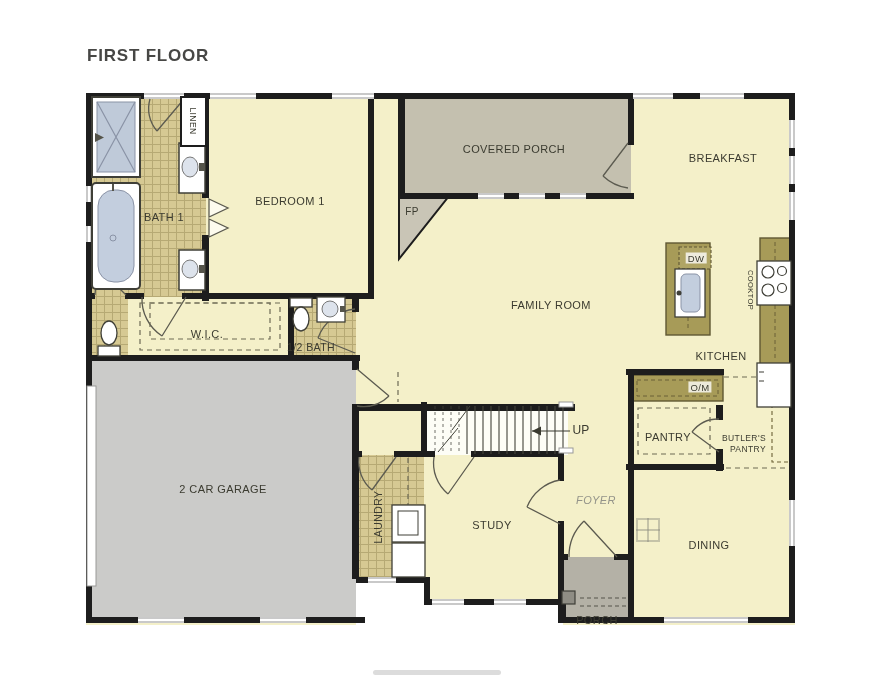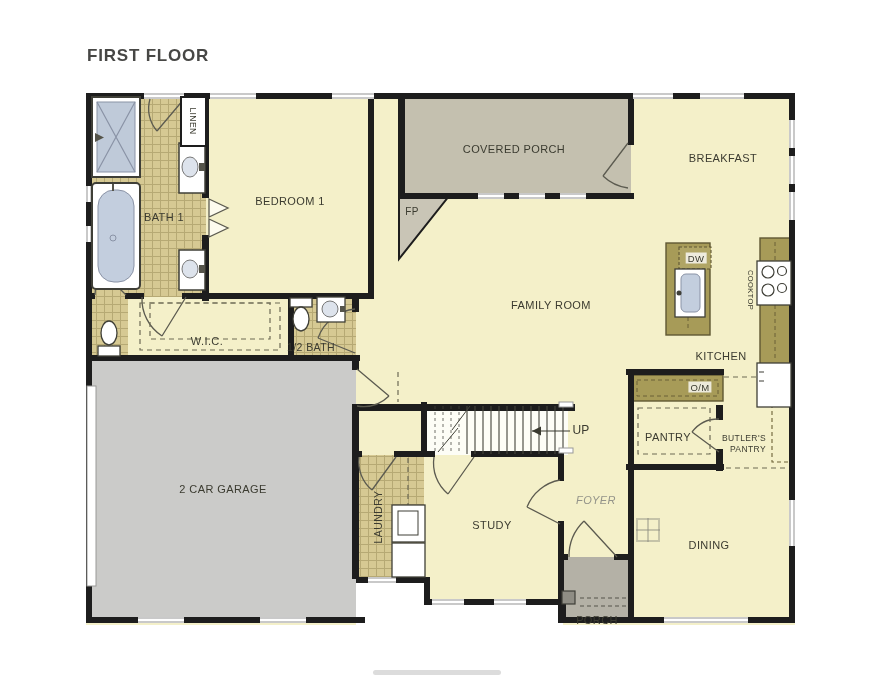--- a/index.html
+++ b/index.html
@@ -227,21 +227,21 @@
     <rect x="392" y="543" width="33" height="34" fill="#fff" stroke="#3f3f37" stroke-width="1.3"></rect>
     <rect x="562" y="591" width="13" height="13" fill="#8f8d84" stroke="#3f3f37" stroke-width="1.2"></rect>
     <path d="M580,598 H626 M580,606 H626" stroke="#55544a" stroke-width="1.2" stroke-dasharray="4,3"></path>
   </g>
 </svg>
 
 <div class="lbl title">FIRST FLOOR</div>
 <div class="lbl" style="left:164px;top:217px;">BATH 1</div>
 <div class="lbl" style="left:290px;top:201px;">BEDROOM 1</div>
 <div class="lbl v90" style="left:193px;top:121px;font-size:8.5px;">LINEN</div>
-<div class="lbl" style="left:207px;top:341px;">W.I.C.</div>
+<div class="lbl" style="left:207px;top:334px;">W.I.C.</div>
 <div class="lbl" style="left:311px;top:347px;font-size:10.5px;">1/2 BATH</div>
 <div class="lbl" style="left:514px;top:149px;">COVERED PORCH</div>
 <div class="lbl" style="left:709px;top:158px;padding-left:28px;">BREAKFAST</div>
 <div class="lbl" style="left:511px;top:305px;margin-left:40px;">FAMILY ROOM</div>
 <div class="lbl" style="left:721px;top:356px;">KITCHEN</div>
 <div class="lbl v90" style="left:750px;top:290px;font-size:7.5px;">COOKTOP</div>
 <div class="lbl tag" style="left:696px;top:258px;">DW</div>
 <div class="lbl tag" style="left:700px;top:387px;">O/M</div>
 <div class="lbl" style="left:668px;top:437px;">PANTRY</div>
 <div class="lbl butler" style="left:736px;top:444px;text-align:right;">BUTLER'S PANTRY</div>

